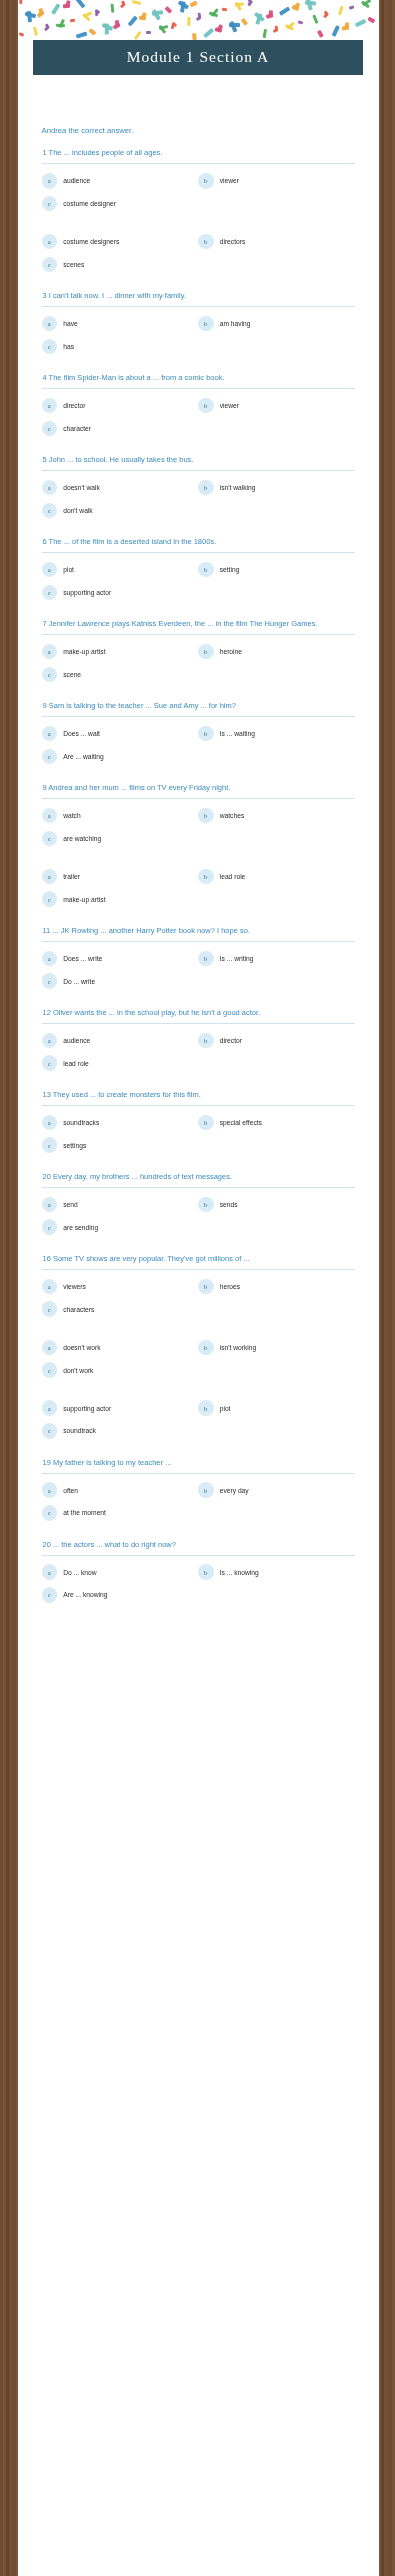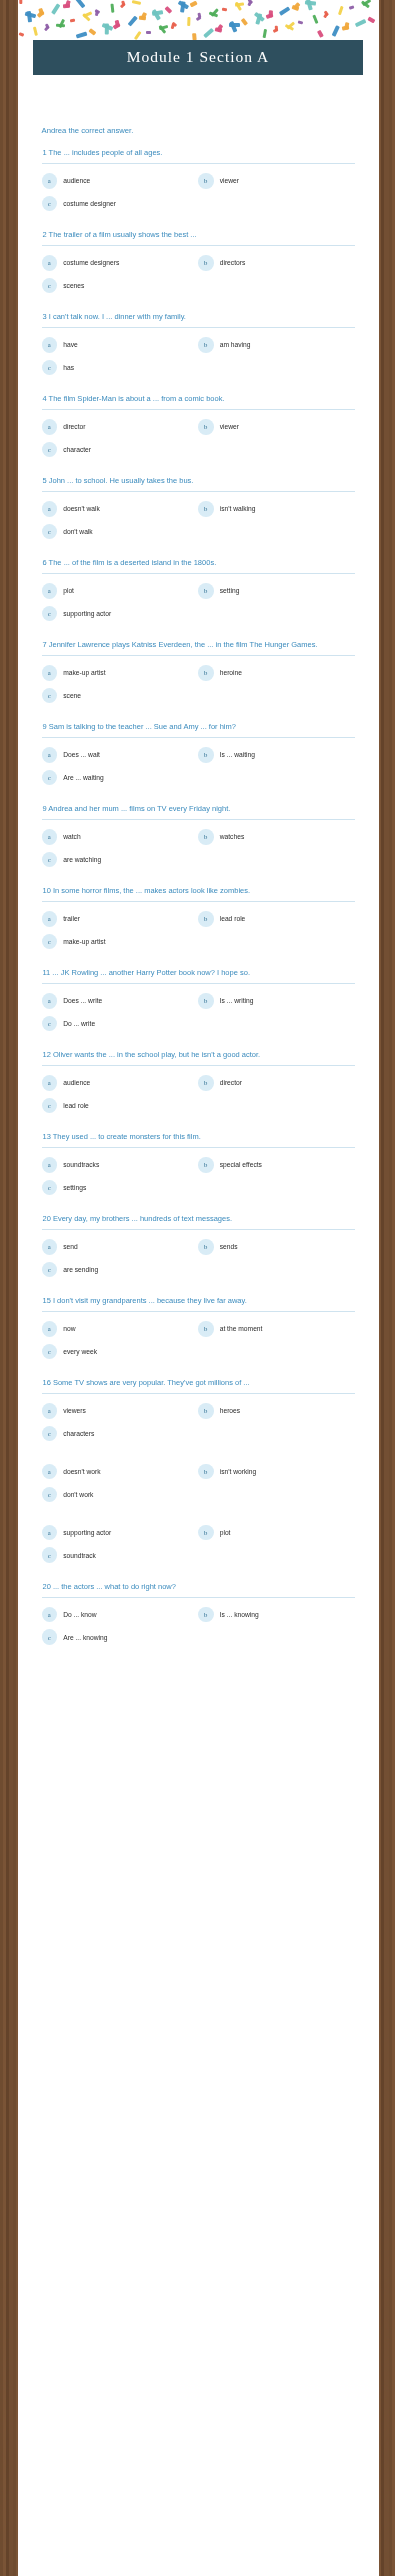--- a/index.html
+++ b/index.html
@@ -238,21 +238,20 @@
               <span class="bubble">b</span>
               <span class="otext">viewer</span>
             </div>
             <div class="opt">
               <span class="bubble">c</span>
               <span class="otext">costume designer</span>
             </div>
           </div>
         </div>
         <div class="q-block">
-          <div class="q-text">2 The trailer of a film usually shows the best ...</div>
           <div class="options">
             <div class="opt">
               <span class="bubble">a</span>
               <span class="otext">costume designers</span>
             </div>
             <div class="opt">
               <span class="bubble">b</span>
               <span class="otext">directors</span>
             </div>
             <div class="opt">
@@ -374,21 +373,20 @@
               <span class="bubble">b</span>
               <span class="otext">watches</span>
             </div>
             <div class="opt">
               <span class="bubble">c</span>
               <span class="otext">are watching</span>
             </div>
           </div>
         </div>
         <div class="q-block">
-          <div class="q-text">10 In some horror films, the ... makes actors look like zombies.</div>
           <div class="options">
             <div class="opt">
               <span class="bubble">a</span>
               <span class="otext">trailer</span>
             </div>
             <div class="opt">
               <span class="bubble">b</span>
               <span class="otext">lead role</span>
             </div>
             <div class="opt">
@@ -459,82 +457,82 @@
               <span class="bubble">b</span>
               <span class="otext">sends</span>
             </div>
             <div class="opt">
               <span class="bubble">c</span>
               <span class="otext">are sending</span>
             </div>
           </div>
         </div>
         <div class="q-block">
-          <div class="q-text">15 I don't visit my grandparents ... because they live far away.</div>
-          <div class="options">
-            <div class="opt">
-              <span class="bubble">a</span>
-              <span class="otext">now</span>
-            </div>
-            <div class="opt">
-              <span class="bubble">b</span>
+          <div class="q-text">16 Some TV shows are very popular. They've got millions of ...</div>
+          <div class="options">
+            <div class="opt">
+              <span class="bubble">a</span>
+              <span class="otext">viewers</span>
+            </div>
+            <div class="opt">
+              <span class="bubble">b</span>
+              <span class="otext">heroes</span>
+            </div>
+            <div class="opt">
+              <span class="bubble">c</span>
+              <span class="otext">characters</span>
+            </div>
+          </div>
+        </div>
+        <div class="q-block">
+          <div class="options">
+            <div class="opt">
+              <span class="bubble">a</span>
+              <span class="otext">doesn't work</span>
+            </div>
+            <div class="opt">
+              <span class="bubble">b</span>
+              <span class="otext">isn't working</span>
+            </div>
+            <div class="opt">
+              <span class="bubble">c</span>
+              <span class="otext">don't work</span>
+            </div>
+          </div>
+        </div>
+        <div class="q-block">
+          <div class="options">
+            <div class="opt">
+              <span class="bubble">a</span>
+              <span class="otext">supporting actor</span>
+            </div>
+            <div class="opt">
+              <span class="bubble">b</span>
+              <span class="otext">plot</span>
+            </div>
+            <div class="opt">
+              <span class="bubble">c</span>
+              <span class="otext">soundtrack</span>
+            </div>
+          </div>
+        </div>
+        <div class="q-block">
+          <div class="q-text">19 My father is talking to my teacher ...</div>
+          <div class="options">
+            <div class="opt">
+              <span class="bubble">a</span>
+              <span class="otext">often</span>
+            </div>
+            <div class="opt">
+              <span class="bubble">b</span>
+              <span class="otext">every day</span>
+            </div>
+            <div class="opt">
+              <span class="bubble">c</span>
               <span class="otext">at the moment</span>
-            </div>
-            <div class="opt">
-              <span class="bubble">c</span>
-              <span class="otext">every week</span>
-            </div>
-          </div>
-        </div>
-        <div class="q-block">
-          <div class="q-text">16 Some TV shows are very popular. They've got millions of ...</div>
-          <div class="options">
-            <div class="opt">
-              <span class="bubble">a</span>
-              <span class="otext">viewers</span>
-            </div>
-            <div class="opt">
-              <span class="bubble">b</span>
-              <span class="otext">heroes</span>
-            </div>
-            <div class="opt">
-              <span class="bubble">c</span>
-              <span class="otext">characters</span>
-            </div>
-          </div>
-        </div>
-        <div class="q-block">
-          <div class="options">
-            <div class="opt">
-              <span class="bubble">a</span>
-              <span class="otext">doesn't work</span>
-            </div>
-            <div class="opt">
-              <span class="bubble">b</span>
-              <span class="otext">isn't working</span>
-            </div>
-            <div class="opt">
-              <span class="bubble">c</span>
-              <span class="otext">don't work</span>
-            </div>
-          </div>
-        </div>
-        <div class="q-block">
-          <div class="options">
-            <div class="opt">
-              <span class="bubble">a</span>
-              <span class="otext">supporting actor</span>
-            </div>
-            <div class="opt">
-              <span class="bubble">b</span>
-              <span class="otext">plot</span>
-            </div>
-            <div class="opt">
-              <span class="bubble">c</span>
-              <span class="otext">soundtrack</span>
             </div>
           </div>
         </div>
         <div class="q-block">
           <div class="q-text">20 ... the actors ... what to do right now?</div>
           <div class="options">
             <div class="opt">
               <span class="bubble">a</span>
               <span class="otext">Do ... know</span>
             </div>

